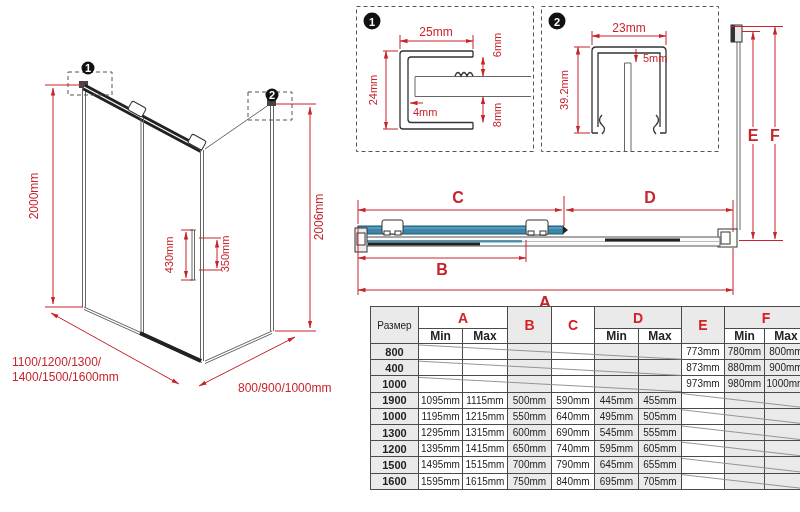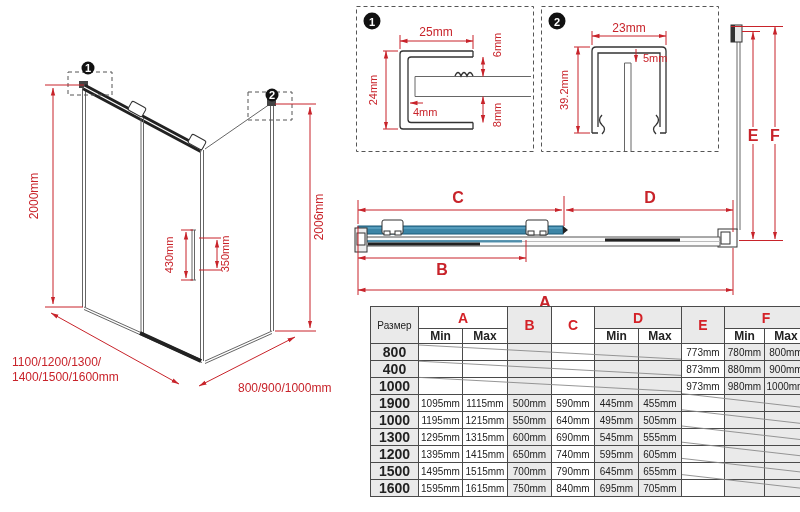--- a/index.html
+++ b/index.html
@@ -18,21 +18,21 @@
 
   
   #tablewrap{position:absolute;left:356px;top:306px;width:439px;height:186px;margin-left:14px;}
   table.dims{border-collapse:collapse;table-layout:fixed;width:437px;font-size:10px;color:#222;}
   table.dims th,table.dims td{border:1px solid #4a4a4a;text-align:center;padding:0;
         overflow:hidden;white-space:nowrap;}
   table.dims .g{background:#eaeaea;}
   table.dims .w{background:#fff;}
   .letter-cell{color:#d42127;font-size:14px;font-weight:bold;height:21px;}
   .mm-cell{font-weight:bold;font-size:12px;height:14px;}
-  .size-cell{font-weight:bold;font-size:14px;}
+  .size-cell{font-weight:bold;font-size:11px;}
   tr.data{height:16.2px;}
   #strikes{left:0;top:0;pointer-events:none;}
 </style>
 </head>
 <body>
 
 <div id="canvas">
 
   <svg width="355" height="420" style="left:0;top:0">
     <defs>

